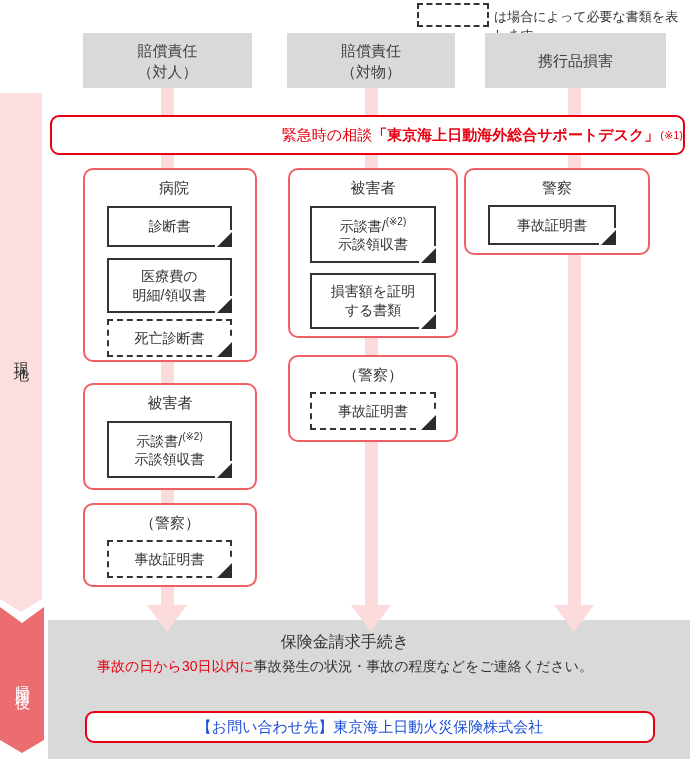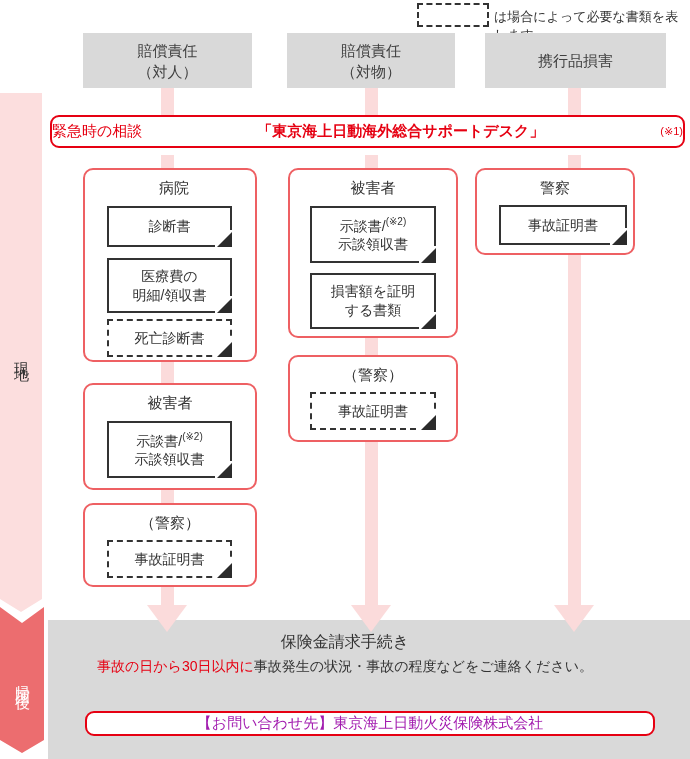--- a/index.html
+++ b/index.html
@@ -20,23 +20,23 @@
 
   
   .con { position:absolute; width:13px; background:#fbdbdb; }
   .c1 { left:161px; } .c2 { left:365px; } .c3 { left:568px; }
   .arrow { position:absolute; width:0; height:0; top:605px; z-index:3;
            border-left:20px solid transparent; border-right:20px solid transparent;
            border-top:27px solid #fbdbdb; }
   .a1 { left:147px; } .a2 { left:351px; } .a3 { left:554px; }
 
   
-  .banner { position:absolute; left:50px; top:115px; width:635px; height:33px; background:#fff;
+  .banner { position:absolute; left:50px; top:115px; width:635px; height:40px; background:#fff;
             border:2px solid #e60012; border-radius:9px; display:flex; align-items:center;
-            justify-content:space-between; color:#e60012; font-size:15px; z-index:2; }
+            justify-content:flex-end; color:#e60012; font-size:15px; z-index:2; }
   .banner b { font-weight:bold; }
   .banner sup { font-size:11px; margin-left:1px; }
 
   
   .phase-bar { position:absolute; left:0; top:93px; width:42px; height:519px; background:#fcdede;
                clip-path:polygon(0 0,100% 0,100% calc(100% - 13px),50% 100%,0 calc(100% - 13px)); }
   .phase-ribbon { position:absolute; left:0; top:607px; width:44px; height:146px; background:#ec6d6f; z-index:4;
                clip-path:polygon(0 0,50% 16px,100% 0,100% calc(100% - 13px),50% 100%,0 calc(100% - 13px)); }
   .vlabel { position:absolute; display:flex; align-items:center; justify-content:center; }
   .vlabel span { writing-mode:vertical-rl; text-orientation:upright; letter-spacing:5px; font-size:15px; }
@@ -60,23 +60,23 @@
   .doc .note { font-size:10px; vertical-align:super; }
   .doc .dline { display:inline; }
 
   
   .panel { position:absolute; left:48px; top:620px; width:642px; height:139px; background:#d9d9d9; }
   .panel-title { position:absolute; left:0; top:632px; width:100%; text-align:center;
                  font-size:16px; font-weight:normal; color:#333; z-index:4; }
   .panel-p1 { position:absolute; left:0; top:658px; width:100%; text-align:center; font-size:14px; color:#333; z-index:4; }
   .panel-p1 .hl { color:#e60012; }
   .panel-p2 { position:absolute; left:0; top:679px; width:100%; text-align:center; font-size:14px; color:#333; z-index:4; }
-  .contact { position:absolute; left:85px; top:711px; width:570px; height:25px; background:#fff;
+  .contact { position:absolute; left:85px; top:711px; width:570px; height:32px; background:#fff;
              border:2px solid #e60012; border-radius:9px; display:flex; align-items:center;
-             justify-content:center; font-size:15px; color:#a21caf; z-index:4; }
+             justify-content:center; font-size:15px; color:#1d4ed8; z-index:4; }
 </style>
 </head>
 <body>
 
 <div id="stage">
 
   <div class="legend-swatch"></div>
   <div class="legend-text">は場合によって必要な書類を表します。</div>
 
   <div class="hdr hdr1">賠償責任
@@ -150,21 +150,21 @@
     </div>
     <div class="doc" style="left:20px;top:103px;width:126px;height:56px;"><span>損害額を証明
 する書類</span></div>
   </div>
 
   <div class="grp" style="left:288px;top:355px;width:170px;height:87px;">
     <div class="grp-title">（警察）</div>
     <div class="doc optional" style="left:20px;top:35px;width:126px;height:38px;"><span>事故証明書</span></div>
   </div>
 
-  <div class="grp" style="left:475px;top:168px;width:160px;height:87px;">
+  <div class="grp" style="left:464px;top:168px;width:186px;height:87px;">
     <div class="grp-title">警察</div>
     <div class="doc" style="left:22px;top:35px;width:128px;height:40px;"><span>事故証明書</span></div>
   </div>
 
   <div class="panel"></div>
   <div class="panel-title">保険金請求手続き</div>
   <div class="panel-p1">
     <span class="hl">事故の日から30日以内に</span><span>事故発生の状況・事故の程度などをご連絡ください。</span>
   </div>
   <div class="contact">【お問い合わせ先】東京海上日動火災保険株式会社</div>

